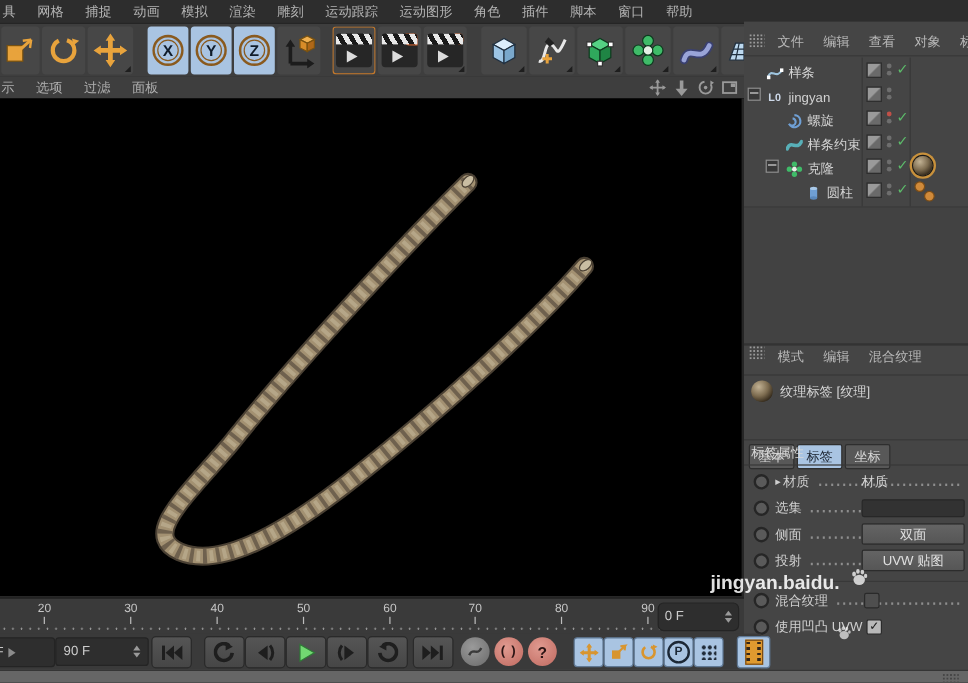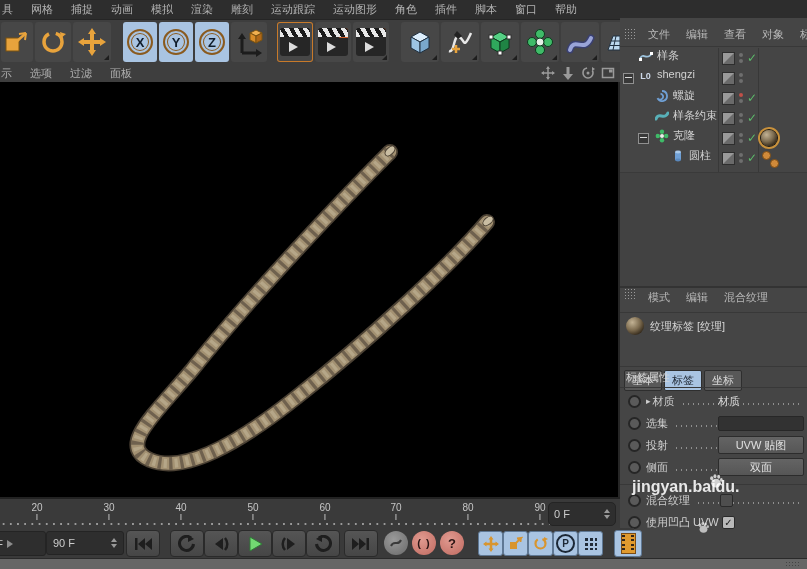--- a/index.html
+++ b/index.html
@@ -43,21 +43,21 @@
   
   .viewport{position:absolute;left:0;top:82px;width:618px;height:415px;background:#000;border-right:2px solid #262626;}
   
   .rpanel{position:absolute;left:620px;top:18px;width:187px;height:542px;background:#454545;}
   .ommenu{position:absolute;left:0;top:4px;width:187px;height:24px;display:flex;align-items:center;
           border-bottom:1px solid #383838;overflow:hidden;}
   .ommenu .mi,.ammenu .mi{padding:2px 8px;color:#b8b8b8;white-space:nowrap;}
   .grip{width:13px;height:12px;margin:0 3px 0 4px;flex:0 0 auto;
         background-image:radial-gradient(circle,#9a9a9a 0.8px,transparent 1px);background-size:3px 3px;}
   .omtree{position:absolute;left:0;top:30px;width:187px;height:124px;}
-  .om-row{position:relative;height:20px;display:flex;align-items:flex-start;}
+  .om-row{position:relative;height:20px;display:flex;align-items:flex-end;}
   .om-row .obj-label{color:#d2d2d2;padding-left:4px;white-space:nowrap;}
   .om-row .obj-icon{width:15px;height:15px;display:inline-flex;align-items:center;justify-content:center;flex:0 0 auto;}
   .expander{position:absolute;width:9px;height:9px;border:1px solid #909090;background:#383838;top:5px;}
   .expander::before{content:"";position:absolute;left:1px;right:1px;top:3px;height:1px;background:#d8d8d8;}
   .st{position:absolute;top:0;height:20px;display:flex;align-items:center;}
   .layerchip{left:102px;}
   .layerchip i{width:11px;height:11px;background:linear-gradient(135deg,#9a9a9a 46%,#6a6a6a 54%);
         border:1px solid #2e2e2e;display:block;}
   .visdots{left:119px;flex-direction:column;justify-content:center;gap:2px;}
   .visdots i{width:4px;height:4px;border-radius:50%;background:#6e6e6e;display:block;}
@@ -134,21 +134,21 @@
   
   .statusbar{position:absolute;left:0;top:558px;width:807px;height:11px;background:#666;border-top:1px solid #2a2a2a;}
   .statusgrip{position:absolute;right:8px;top:2px;width:14px;height:7px;
         background-image:radial-gradient(circle,#444 0.8px,transparent 1px);background-size:3px 3px;}
   
   .watermark{position:absolute;left:592px;top:477px;width:160px;height:80px;pointer-events:none;z-index:50;
         color:rgba(255,255,255,0.88);}
   .wm-row1{display:flex;align-items:center;gap:1px;font-weight:bold;}
   .wm-bai{font-size:27px;letter-spacing:-1px;}
   .wm-cn{font-size:20px;margin-left:2px;text-shadow:1px 1px 0 rgba(200,60,60,0.5);}
-  .wm-site{font-weight:bold;font-size:16px;margin-top:1px;letter-spacing:0;margin-left:40px;}
+  .wm-site{font-weight:bold;font-size:16px;margin-top:1px;letter-spacing:0;}
 </style>
 </head>
 <body>
 
 <div class="app">
 
   <div class="menubar">
     <span class="mi">具</span>
     <span class="mi">网格</span>
     <span class="mi">捕捉</span>
@@ -357,21 +357,21 @@
             <i></i>
             <i></i>
           </span>
         <span class="st chk">✓</span>
       </div>
 
       <div class="om-row">
         <span class="expander" style="left:3px"></span>
         <span style="width:18px"></span>
         <span class="obj-icon" style="color:#cdd8e8;font-size:9px;font-weight:bold">L0</span>
-        <span class="obj-label">shengzi</span>
+        <span class="obj-label">jingyan</span>
         <span class="st layerchip">
             <i></i>
           </span>
         <span class="st visdots">
             <i></i>
             <i></i>
           </span>
       </div>
 
       <div class="om-row">
@@ -489,29 +489,29 @@
         <span class="aval-flat">材质</span>
       </div>
       <div class="attr-row">
         <span class="adot"></span>
         <span class="attr-label">选集</span>
         <span class="leader"></span>
         <span class="ainput"></span>
       </div>
       <div class="attr-row">
         <span class="adot"></span>
+        <span class="attr-label">侧面</span>
+        <span class="leader"></span>
+        <span class="abtn">双面</span>
+      </div>
+      <div class="attr-row">
+        <span class="adot"></span>
         <span class="attr-label">投射</span>
         <span class="leader"></span>
         <span class="abtn">UVW 贴图</span>
-      </div>
-      <div class="attr-row">
-        <span class="adot"></span>
-        <span class="attr-label">侧面</span>
-        <span class="leader"></span>
-        <span class="abtn">双面</span>
       </div>
       <div class="adivider"></div>
       <div class="attr-row">
         <span class="adot"></span>
         <span class="attr-label">混合纹理</span>
         <span class="leader"></span>
         <span class="cbox"></span>
       </div>
       <div class="attr-row bump">
         <span class="adot"></span>

